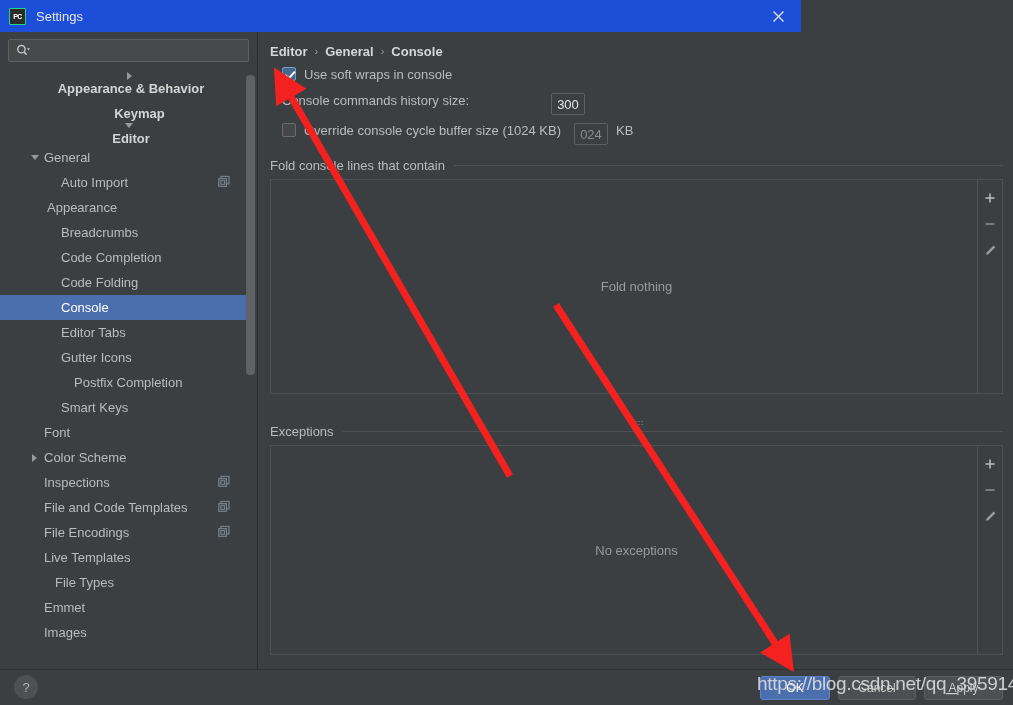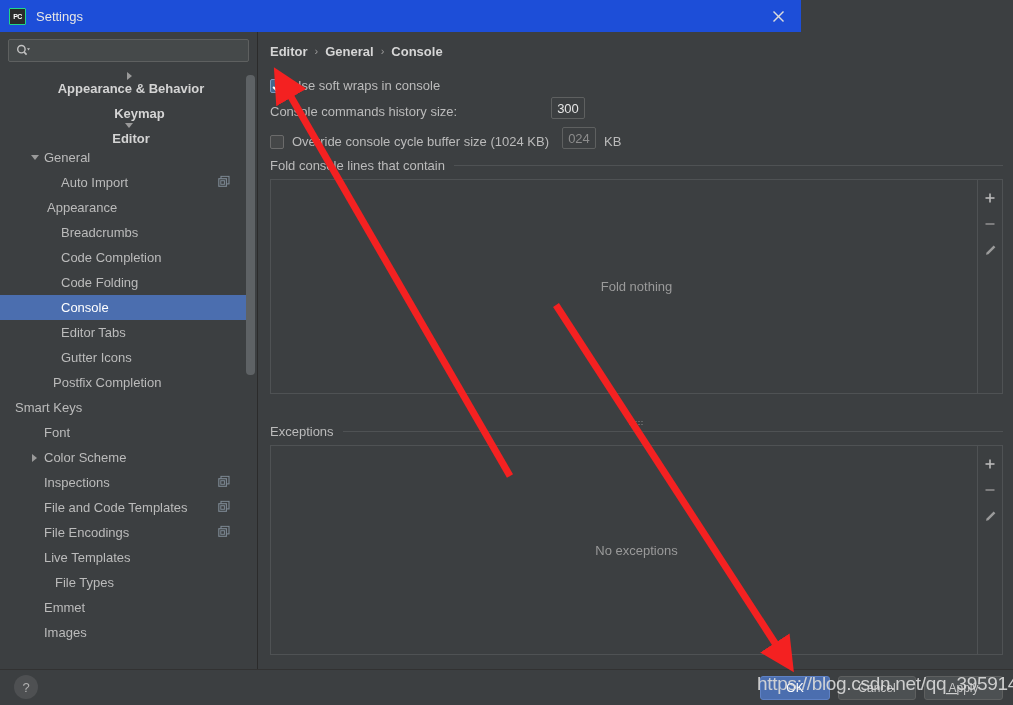--- a/index.html
+++ b/index.html
@@ -123,21 +123,21 @@
     background: #3c3f41;
     padding: 8px 10px 0 11px;
   }
   .breadcrumb {
     display: flex; align-items: center;
     font-size: 13px; font-weight: bold; color: #d6d6d6;
     height: 22px;
   }
   .bc-sep { margin: 0 7px; color: #9a9a9a; font-weight: normal; font-size: 11px; }
 
-  .row { display: flex; align-items: flex-end; height: 26px; }
+  .row { display: flex; align-items: flex-start; height: 26px; margin-left: 12px; }
   .chk {
     width: 14px; height: 14px; flex: none;
     border: 1px solid #6b6b6b;
     background: #454748;
     border-radius: 2px;
     margin-right: 8px;
     position: relative;
   }
   .chk.on {
     background: #43688f;
@@ -345,25 +345,25 @@
           <span>Console</span>
         </div>
         <div class="tree-row" style="padding-left: 46px;">
           <span class="arrow none"></span>
           <span>Editor Tabs</span>
         </div>
         <div class="tree-row" style="padding-left: 46px;">
           <span class="arrow none"></span>
           <span>Gutter Icons</span>
         </div>
-        <div class="tree-row" style="padding-left: 38px;">
+        <div class="tree-row" style="padding-left: 59px;">
           <span class="arrow none"></span>
           <span>Postfix Completion</span>
         </div>
-        <div class="tree-row" style="">
+        <div class="tree-row" style="padding-left: 46px;">
           <span class="arrow none"></span>
           <span>Smart Keys</span>
         </div>
         <div class="tree-row" style="padding-left: 29px;">
           <span class="arrow none"></span>
           <span>Font</span>
         </div>
         <div class="tree-row" style="padding-left: 29px;">
           <span class="arrow">
             <i class="tri-right"></i>

